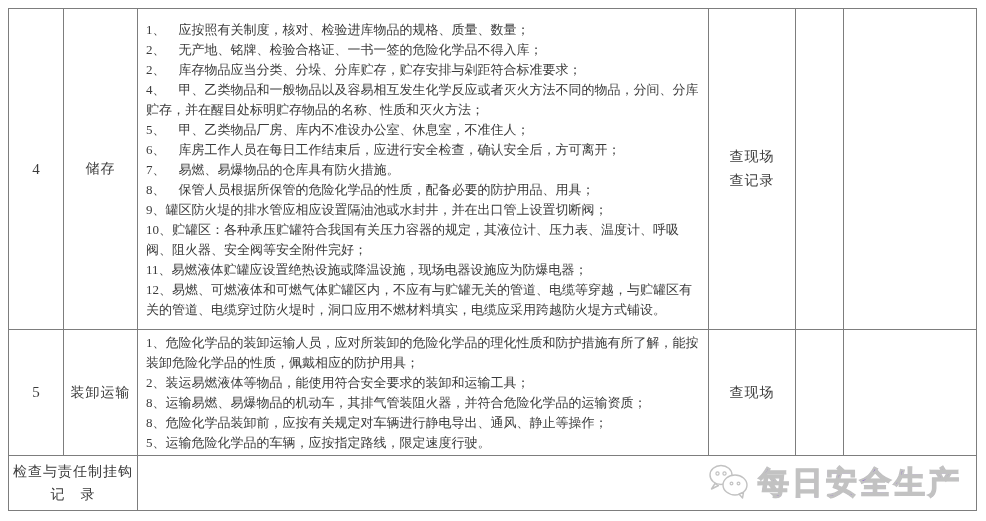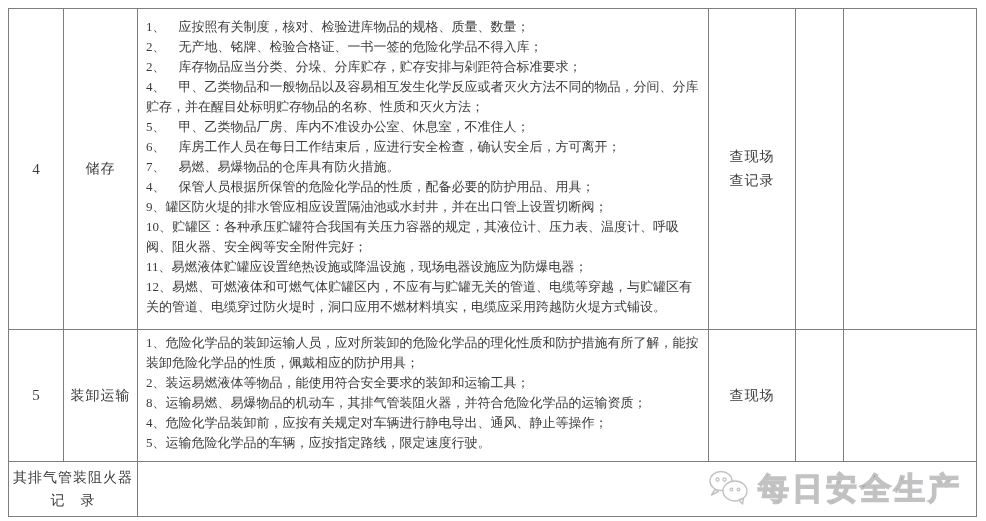--- a/index.html
+++ b/index.html
@@ -31,21 +31,21 @@
     font-family: "Liberation Serif", "DejaVu Serif", serif;
   }
   td.cell-cat {
     text-align: center;
     font-size: 14px;
     letter-spacing: 1px;
     margin-left: 41px;
   }
   td.cell-items {
     vertical-align: top;
-    padding: 3px 8px 8px 8px;
+    padding: 3px 8px 2px 8px;
   }
   td.cell-items p.item {
     font-size: 13px;
     line-height: 20px;
     text-align: left;
     color: #3b3b3b;
   }
   td.cell-method {
     text-align: center;
     font-size: 14px;
@@ -101,21 +101,21 @@
       <span>储存</span>
     </td>
     <td class="cell-items">
       <p class="item">1、　应按照有关制度，核对、检验进库物品的规格、质量、数量；</p>
       <p class="item">2、　无产地、铭牌、检验合格证、一书一签的危险化学品不得入库；</p>
       <p class="item">2、　库存物品应当分类、分垛、分库贮存，贮存安排与剁距符合标准要求；</p>
       <p class="item">4、　甲、乙类物品和一般物品以及容易相互发生化学反应或者灭火方法不同的物品，分间、分库贮存，并在醒目处标明贮存物品的名称、性质和灭火方法；</p>
       <p class="item">5、　甲、乙类物品厂房、库内不准设办公室、休息室，不准住人；</p>
       <p class="item">6、　库房工作人员在每日工作结束后，应进行安全检查，确认安全后，方可离开；</p>
       <p class="item">7、　易燃、易爆物品的仓库具有防火措施。</p>
-      <p class="item">4、　保管人员根据所保管的危险化学品的性质，配备必要的防护用品、用具；</p>
+      <p class="item">8、　保管人员根据所保管的危险化学品的性质，配备必要的防护用品、用具；</p>
       <p class="item">9、罐区防火堤的排水管应相应设置隔油池或水封井，并在出口管上设置切断阀；</p>
       <p class="item">10、贮罐区：各种承压贮罐符合我国有关压力容器的规定，其液位计、压力表、温度计、呼吸阀、阻火器、安全阀等安全附件完好；</p>
       <p class="item">11、易燃液体贮罐应设置绝热设施或降温设施，现场电器设施应为防爆电器；</p>
       <p class="item">12、易燃、可燃液体和可燃气体贮罐区内，不应有与贮罐无关的管道、电缆等穿越，与贮罐区有关的管道、电缆穿过防火堤时，洞口应用不燃材料填实，电缆应采用跨越防火堤方式铺设。</p>
     </td>
     <td class="cell-method">
       <div class="m-line">查现场</div>
       <div class="m-line">查记录</div>
     </td>
     <td class="cell-empty"></td>
@@ -126,33 +126,33 @@
     <td class="cell-no">
       <span>5</span>
     </td>
     <td class="cell-cat">
       <span>装卸运输</span>
     </td>
     <td class="cell-items">
       <p class="item">1、危险化学品的装卸运输人员，应对所装卸的危险化学品的理化性质和防护措施有所了解，能按装卸危险化学品的性质，佩戴相应的防护用具；</p>
       <p class="item">2、装运易燃液体等物品，能使用符合安全要求的装卸和运输工具；</p>
       <p class="item">8、运输易燃、易爆物品的机动车，其排气管装阻火器，并符合危险化学品的运输资质；</p>
-      <p class="item">4、危险化学品装卸前，应按有关规定对车辆进行静电导出、通风、静止等操作；</p>
+      <p class="item">8、危险化学品装卸前，应按有关规定对车辆进行静电导出、通风、静止等操作；</p>
       <p class="item">5、运输危险化学品的车辆，应按指定路线，限定速度行驶。</p>
     </td>
     <td class="cell-method">
       <div class="m-line">查现场</div>
     </td>
     <td class="cell-empty"></td>
     <td class="cell-empty"></td>
   </tr>
 
   <tr class="row-foot">
     <td class="cell-footlabel" colspan="2">
-      <div class="f-line">其排气管装阻火器</div>
+      <div class="f-line">检查与责任制挂钩</div>
       <div class="f-line">记　录</div>
     </td>
     <td class="cell-footcontent" colspan="4">
       <div class="watermark">
         <span class="wm-icon">
           <svg width="42" height="36" viewBox="0 0 42 36">
             <g stroke="#c2c2c2" stroke-width="1.4" fill="#ffffff">
               <ellipse cx="13" cy="12" rx="11" ry="9.5"></ellipse>
               <path d="M7 20.5 L3.5 26 L10.5 22.5 Z" stroke-linejoin="round"></path>
               <ellipse cx="27" cy="22" rx="12" ry="10"></ellipse>

